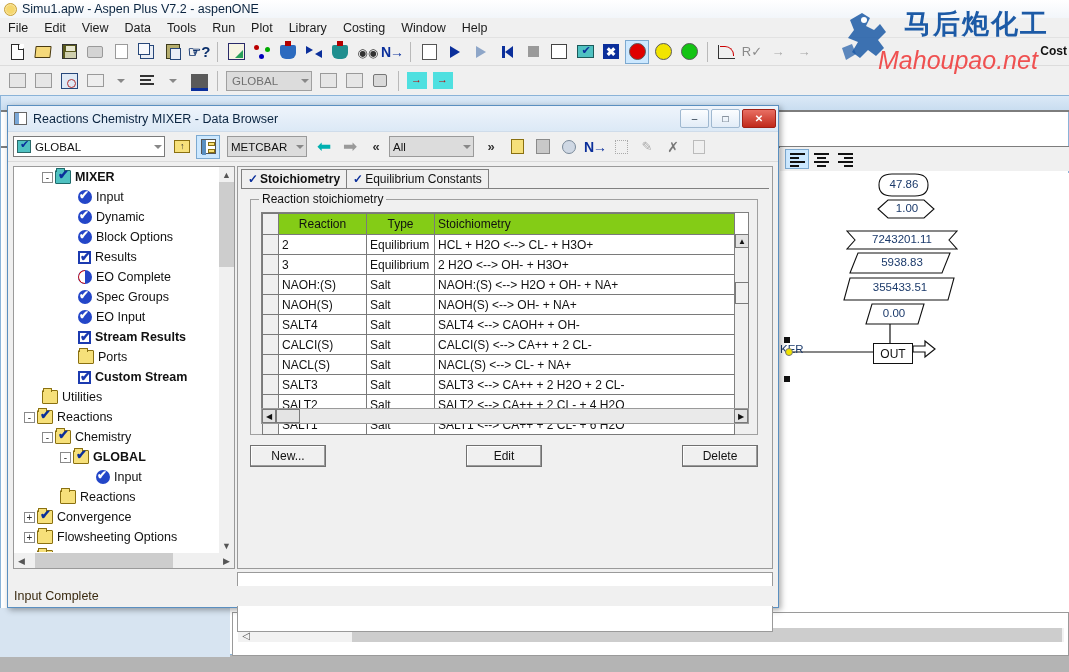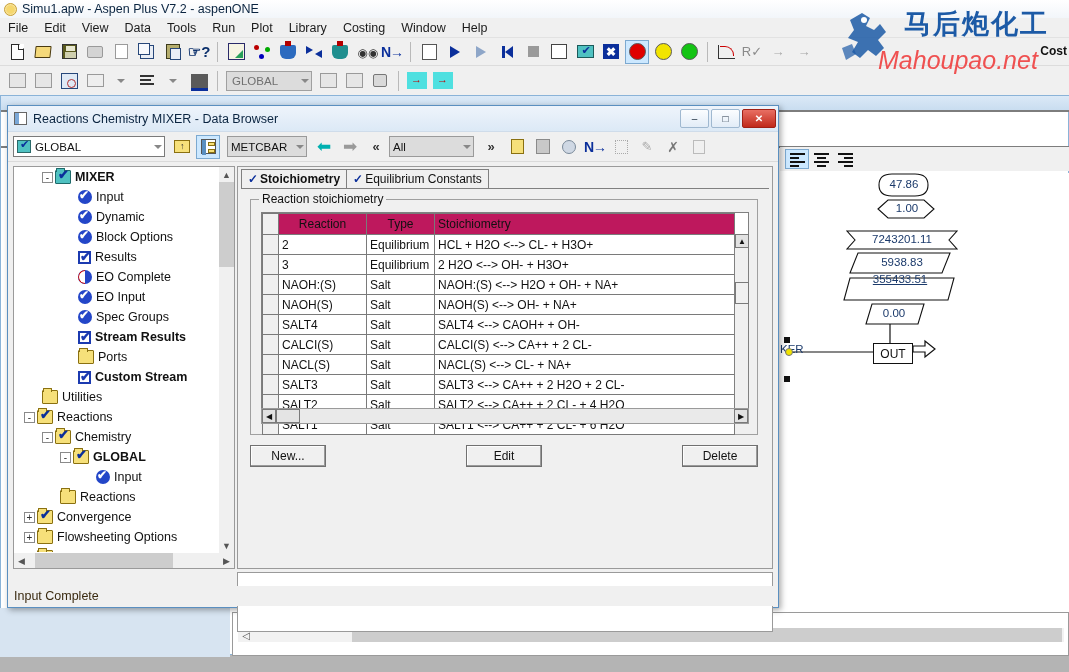--- a/index.html
+++ b/index.html
@@ -311,21 +311,21 @@
   .grid-wrap {
     position: absolute; left: 10px; top: 12px; width: 488px; height: 212px;
     background: #fff; border: 1px solid #808080;
   }
   table.grid { border-collapse: collapse; table-layout: fixed; width: 472px; }
   table.grid th, table.grid td {
     border: 1px solid #7a7a7a; font-size: 12px; color: #111;
     font-family: "Liberation Sans", sans-serif; height: 20px; padding: 0 3px;
     white-space: nowrap; overflow: hidden; background: #fff;
   }
-  table.grid th { background: #be185d; text-align: center; font-weight: normal; height: 21px; }
+  table.grid th { background: #84cc16; text-align: center; font-weight: normal; height: 21px; }
   table.grid th.rowhdr, table.grid td.rowhdr { width: 16px; background: #f0f0f0; padding: 0; }
   table.grid col.c-rx { width: 88px; }
   table.grid col.c-ty { width: 68px; }
   table.grid col.c-st { width: 300px; }
   .grid-vsb { position:absolute; right:0; top:21px; width:14px; bottom:0; background:#f0f0f0; border-left:1px solid #808080; }
   .gbtn { width:14px; height:14px; background:#e2e2e2; border:1px solid #7a7a7a;
           display:flex;align-items:center;justify-content:center;font-size:8px;color:#111; }
   .grid-hsb { position:absolute; left:10px; bottom:10px; width:488px; height:16px; background:#f0f0f0;
               border:1px solid #9a9a9a; display:flex; align-items:center; }
   .grid-hsb .track { flex:1; height:14px; background:#eaeaea; position:relative; }
@@ -613,21 +613,21 @@
 
         <line x1="8" y1="179" x2="93" y2="179" stroke="#111" stroke-width="1.2"></line>
 
         <path d="M133 173 h12 v-5 l10 8 l-10 8 v-5 h-12 z" fill="#fff" stroke="#111" stroke-width="1.2"></path>
       </svg>
 
       <div class="fs-tag" style="left:99px; top:5px;  width:50px;">47.86</div>
       <div class="fs-tag" style="left:98px; top:29px; width:58px;">1.00</div>
       <div class="fs-tag" style="left:67px; top:60px; width:110px;">7243201.11</div>
       <div class="fs-tag" style="left:78px; top:83px; width:88px;">5938.83</div>
-      <div class="fs-tag" style="left:70px; top:100px; width:100px;text-decoration:underline;">355433.51</div>
+      <div class="fs-tag" style="left:70px; top:108px; width:100px;">355433.51</div>
       <div class="fs-tag" style="left:88px; top:134px; width:52px;">0.00</div>
 
       <div class="fs-block" style="left:93px; top:170px; width:40px; height:21px;">OUT</div>
 
       <div class="port-sq" style="left:4px; top:164px;"></div>
       <div class="fs-tag" style="left:0px; top:170px; width:30px; text-align:left;">KER</div>
       <div class="port-dot" style="left:5px; top:175px;"></div>
       <div class="port-sq" style="left:4px; top:203px;"></div>
     </div>
   </div>
@@ -742,25 +742,25 @@
           <div class="tnode ind5">
             <span class="icn sq"></span>
             <span class="lbl">Results</span>
           </div>
           <div class="tnode ind5">
             <span class="icn halfc"></span>
             <span class="lbl">EO Complete</span>
           </div>
           <div class="tnode ind5">
             <span class="icn circ"></span>
-            <span class="lbl">EO Input</span>
+            <span class="lbl">Spec Groups</span>
           </div>
           <div class="tnode ind5">
             <span class="icn circ"></span>
-            <span class="lbl">Spec Groups</span>
+            <span class="lbl">EO Input</span>
           </div>
           <div class="tnode ind5">
             <span class="icn sq"></span>
             <span class="lbl" style="font-weight:bold">Stream Results</span>
           </div>
           <div class="tnode ind5">
             <span class="icn folder"></span>
             <span class="lbl">Ports</span>
           </div>
           <div class="tnode ind5">

